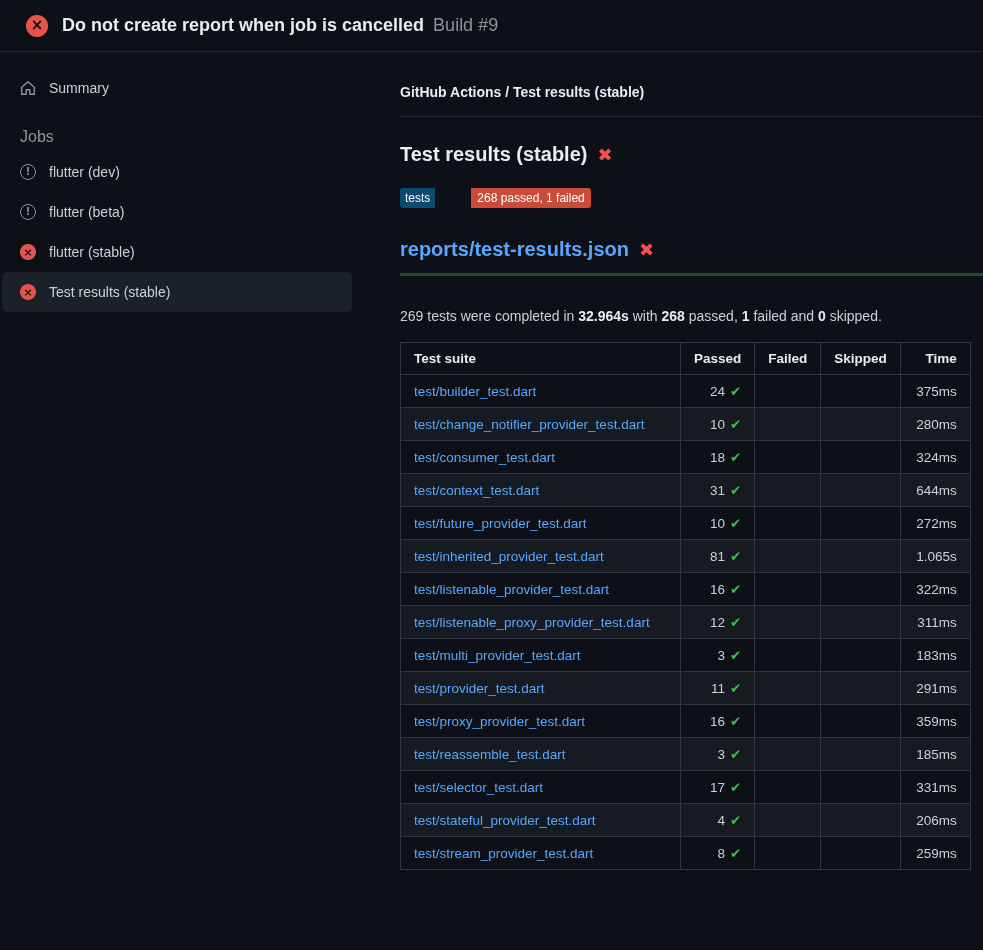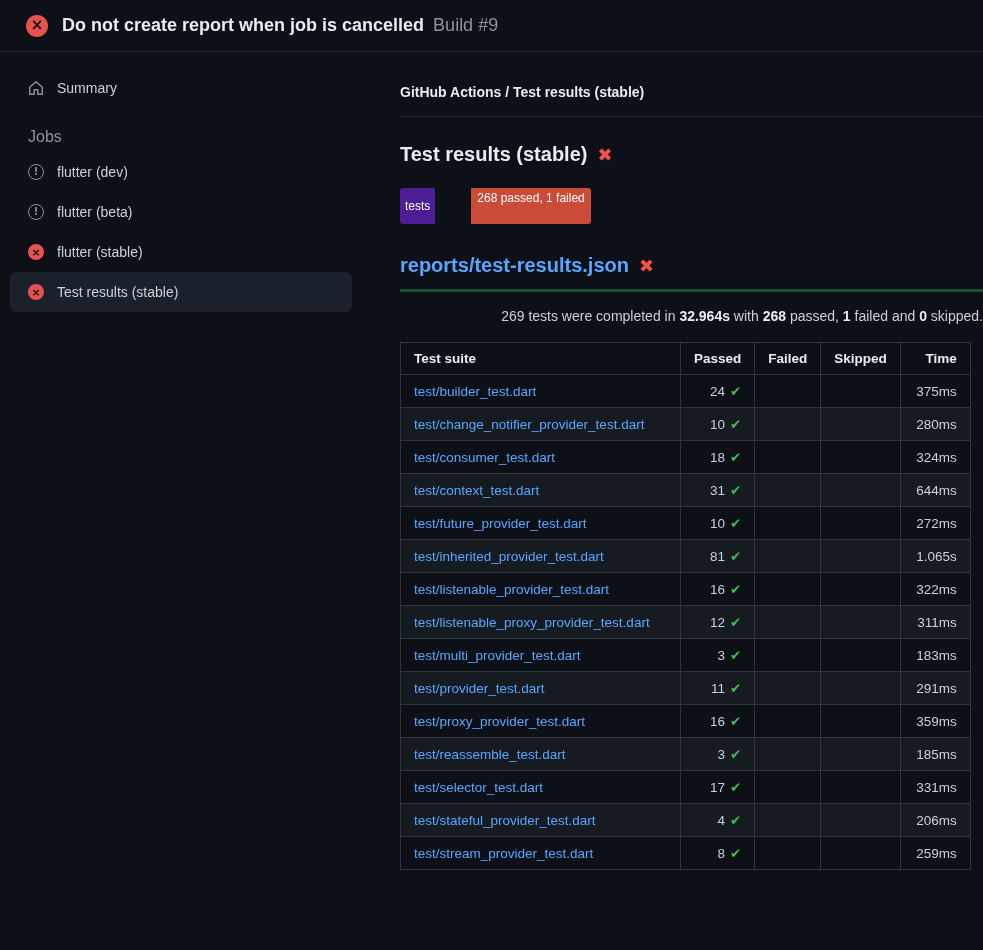--- a/index.html
+++ b/index.html
@@ -40,21 +40,21 @@
     font-weight: 700;
     color: #e6edf3;
     line-height: 1.3;
   }
   .build-number { color: #8b949e; font-weight: 400; margin-left: 4px; }
 
   
   .layout { display: flex; align-items: flex-start; }
 
   
-  .sidebar { width: 400px; flex: none; padding: 16px 48px 20px 10px; }
+  .sidebar { width: 400px; flex: none; padding: 16px 48px 20px 2px; }
   .sidebar-summary, .job-item {
     display: flex;
     align-items: center;
     gap: 13px;
     padding: 11px 8px 11px 18px;
     border-radius: 6px;
     cursor: pointer;
     color: #c9d1d9;
     line-height: 18px;
   }
@@ -86,33 +86,33 @@
 
   .badge {
     display: inline-flex;
     margin-top: 22px;
     font-size: 12px;
     line-height: 1;
     border-radius: 3px;
     overflow: hidden;
     color: #ffffff;
   }
-  .badge-label { background: #4c1d95; padding: 12px 5px; }
+  .badge-label { background: #0c4a6e; padding: 4px 5px; }
   .badge-value { background: #cb4b39; padding: 4px 6px; margin-left: 36px; }
 
   .report-heading {
     display: flex; align-items: center; gap: 10px;
     font-size: 20px; font-weight: 700;
     margin: 30px 0 0 0;
     padding-bottom: 12px;
     border-bottom: 3px solid #14532d;
   }
   .report-link { color: #58a6ff; text-decoration: none; }
 
-  .summary { margin: 16px 0 18px 0; color: #c9d1d9; text-align: right; }
+  .summary { margin: 32px 0 18px 0; color: #c9d1d9; }
   .summary strong { color: #e6edf3; }
 
   
   table.results {
     border-collapse: collapse;
     table-layout: fixed;
     font-size: 13.5px;
   }
   table.results th, table.results td {
     border: 1px solid #30363d;

